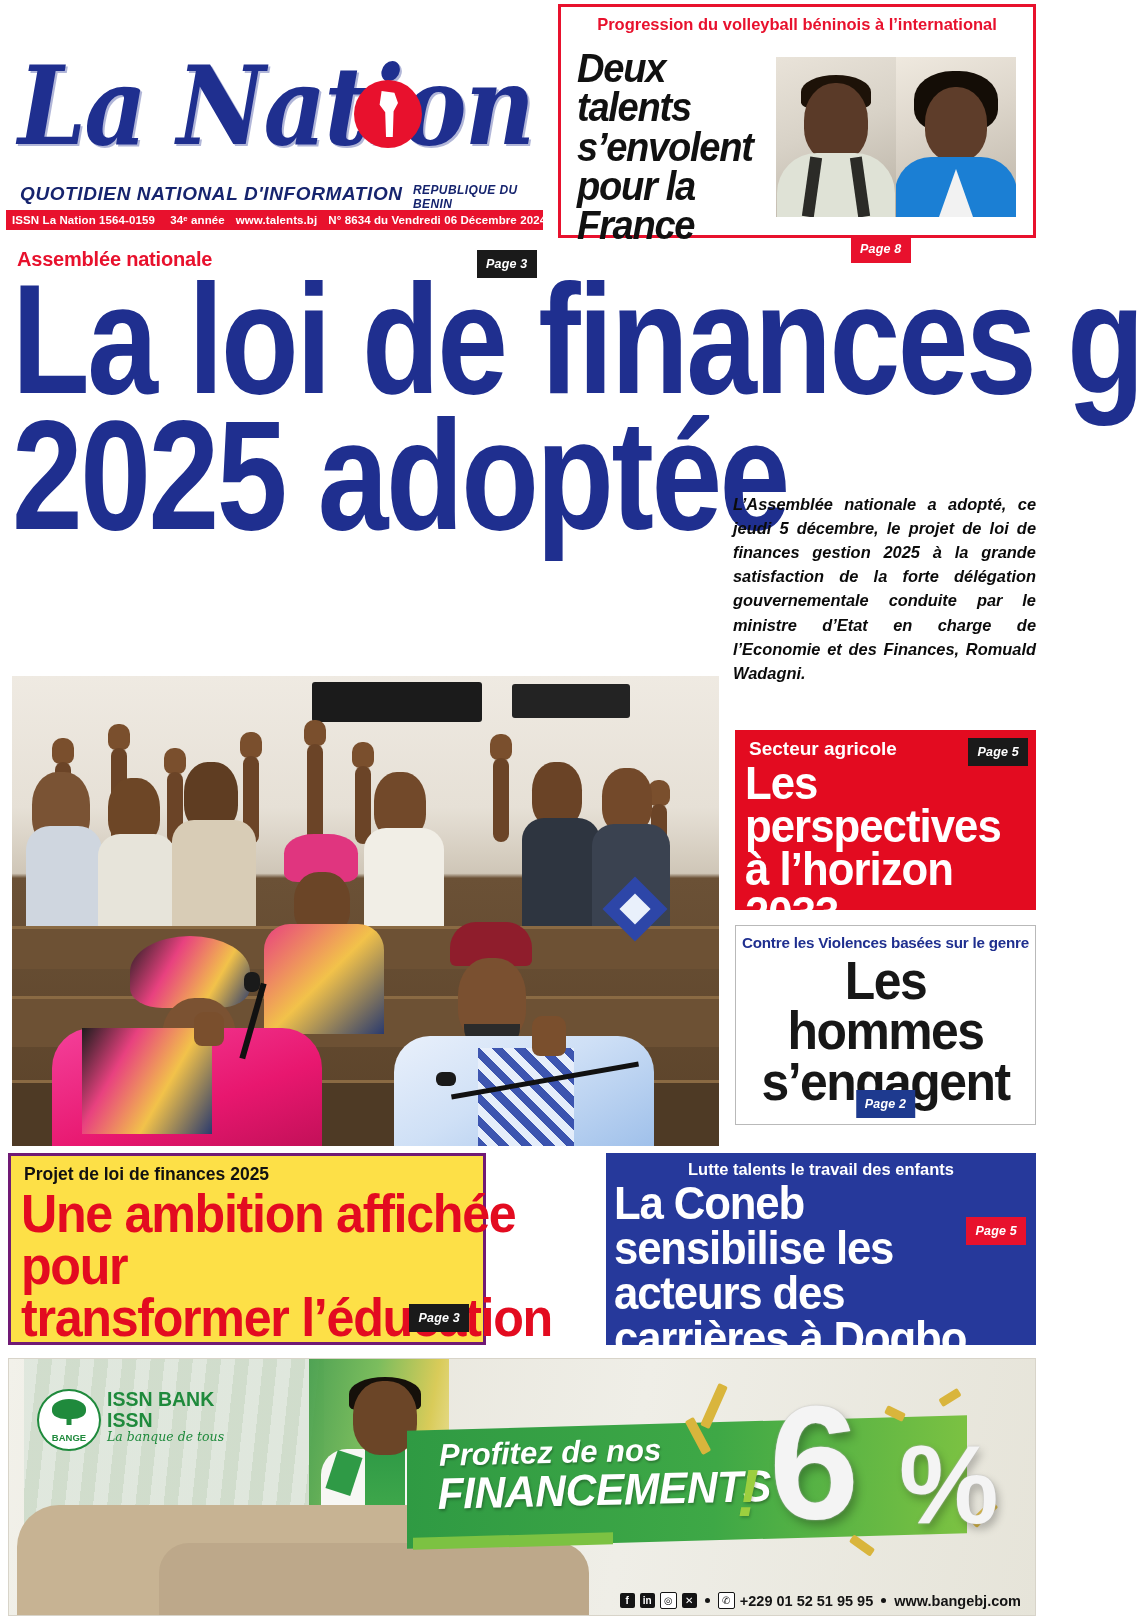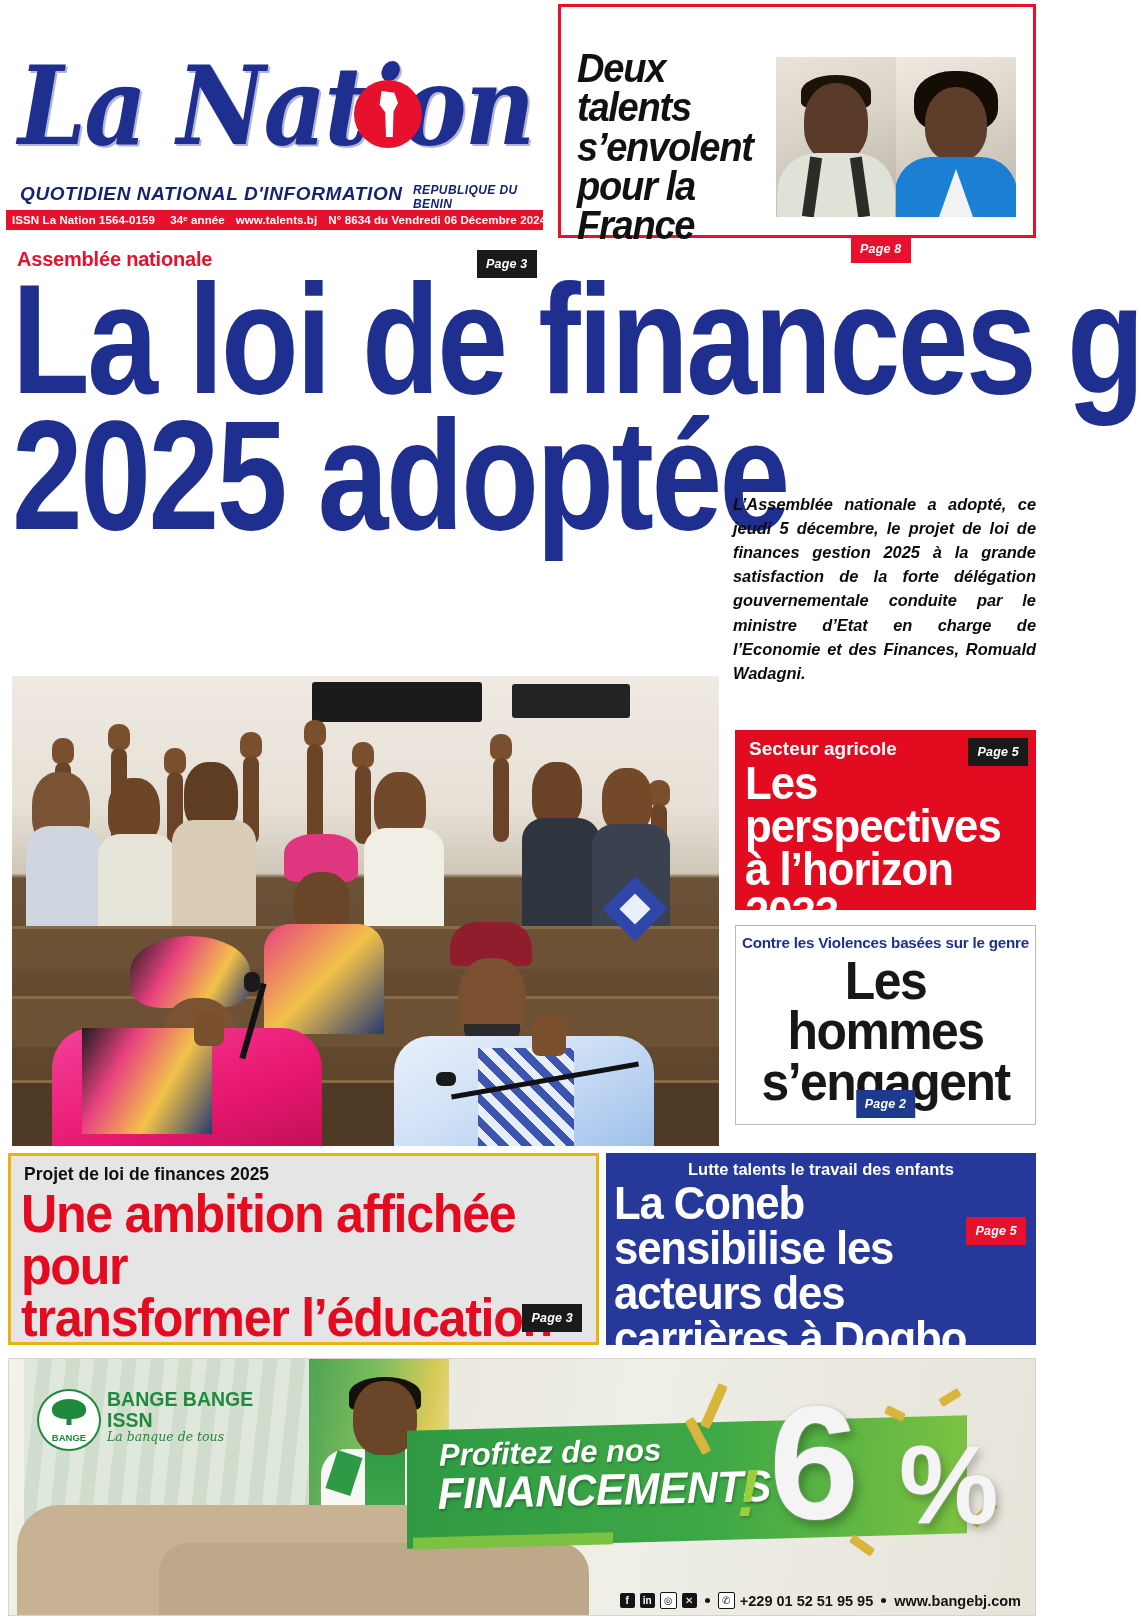--- a/index.html
+++ b/index.html
@@ -154,22 +154,22 @@
   }
   .box-vbg .h{
     position:absolute;left:0;top:30px;width:100%;text-align:center;
     color:#171717;font-size:53px;line-height:.95;font-weight:700;letter-spacing:-1.6px;
     transform:scaleX(.94);transform-origin:center top;
   }
   .box-vbg .bdg{position:absolute;left:50%;transform:translateX(-50%);bottom:6px;}
 
   
   .box-edu{
-    position:absolute;left:8px;top:1153px;width:591px;height:192px;
-    background:#e5e5e5;border:3px solid #eab308;box-sizing:border-box;
+    position:absolute;left:8px;top:1153px;width:478px;height:192px;
+    background:#fde047;border:3px solid #701a75;box-sizing:border-box;
   }
   .box-edu .k{position:absolute;left:13px;top:8px;font-size:17.5px;font-weight:700;color:#111;}
   .box-edu .h{
     position:absolute;left:10px;top:32px;width:580px;
     color:#e30b20;font-size:54px;line-height:.96;font-weight:700;letter-spacing:-1.4px;
     transform:scaleX(.93);transform-origin:left top;
   }
   .box-edu .bdg{position:absolute;right:14px;bottom:10px;}
 
   
@@ -285,20 +285,21 @@
     <span>34ᵉ année</span>
     <span class="sq"></span>
     <span>www.talents.bj</span>
     <span class="sq"></span>
     <span>N° 8634 du Vendredi 06 Décembre  2024</span>
     <span class="sq"></span>
 
   </div>
 
   <div class="teaser">
+    <div class="teaser-kicker">Progression du volleyball béninois à l’international</div>
     <div class="teaser-head">
       <div>Deux talents</div>
       <div>s’envolent</div>
       <div>pour la France</div>
     </div>
     <div class="teaser-photo">
       <div class="ph a">
           <div class="hair"></div>
           <div class="head"></div>
           <div class="body"></div>
@@ -442,21 +443,21 @@
     <div class="ad-sofa"></div>
     <div class="ad-sofa2"></div>
 
     <div class="ad-logo">
       <div class="mark">
         <div class="tree"></div>
           <div class="trunk"></div>
         <div class="nm">BANGE</div>
       </div>
       <div class="t1">
-        <div>BANGE BANGE</div>
+        <div>ISSN BANK</div>
         <div>ISSN</div>
       </div>
       <div class="t2">La banque de tous</div>
     </div>
 
     <div class="ad-green"></div>
     <div class="ad-green-tab"></div>
     <div class="ad-l1">Profitez de nos</div>
     <div class="ad-l2">FINANCEMENTS</div>
     <div class="ad-bang">!</div>

